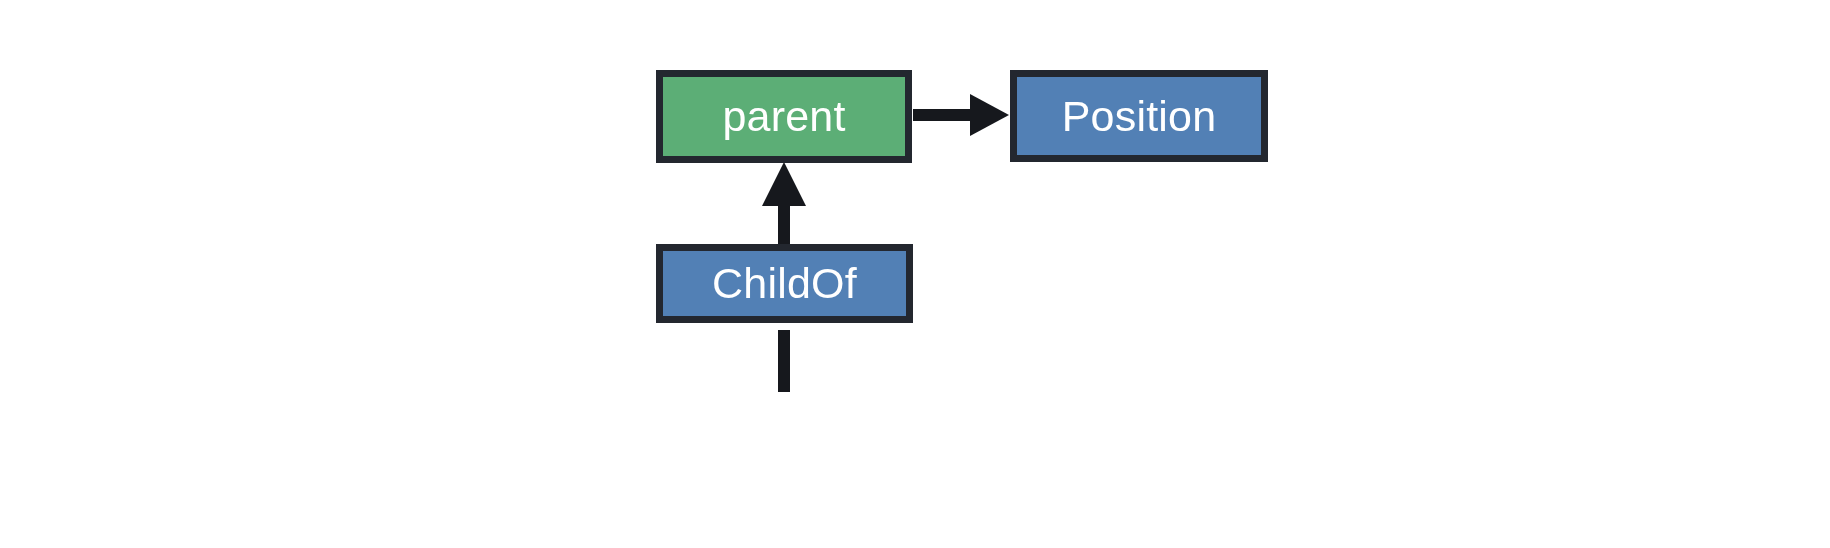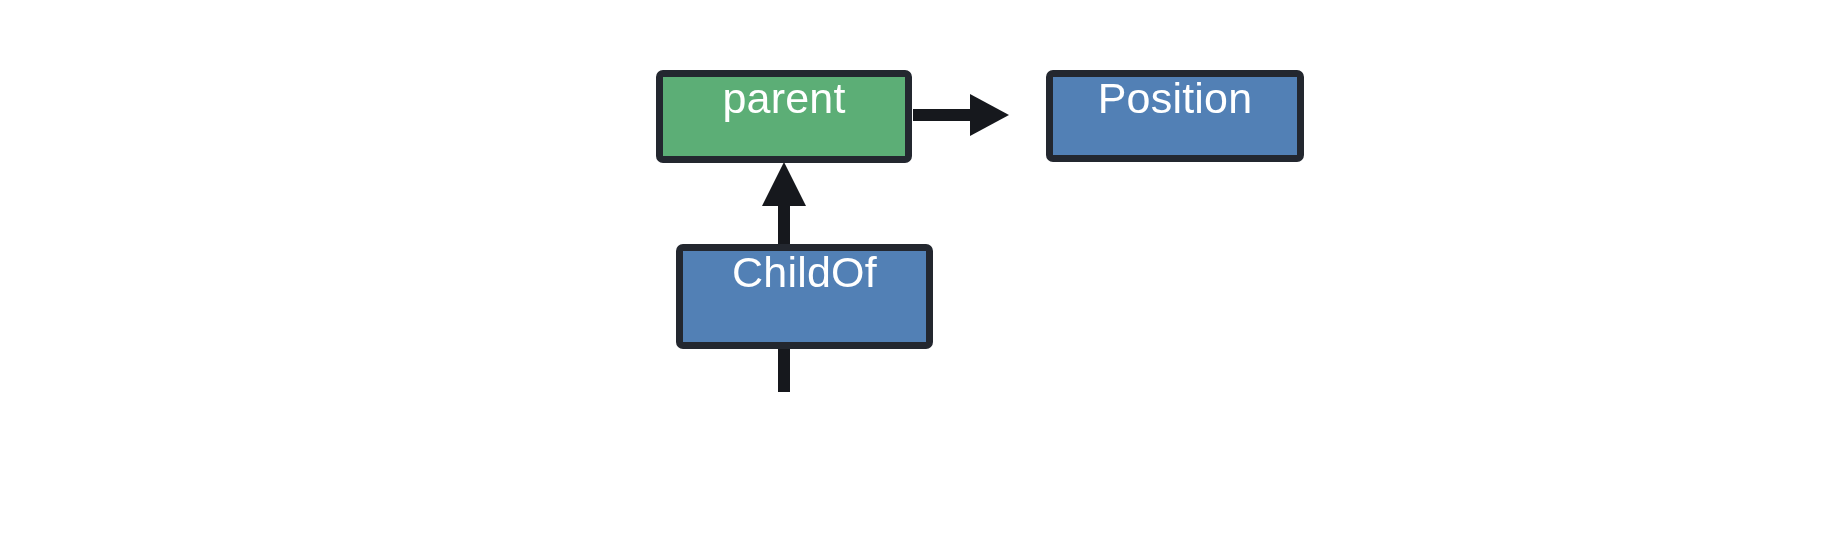--- a/index.html
+++ b/index.html
@@ -24,44 +24,45 @@
     left: 0;
     top: 0;
     width: 1830px;
     height: 548px;
     pointer-events: none;
   }
   .node {
     position: absolute;
     box-sizing: border-box;
     display: flex;
+    align-items: center;
     justify-content: center;
     border-style: solid;
     border-width: 7px;
-    border-radius: 7px;
+    border-radius: 0;
     border-color: #23272f;
     z-index: 2;
   }
   .node .node-label {
     color: #ffffff;
     font-family: "Liberation Sans", sans-serif;
     font-size: 43px;
     font-weight: 400;
     line-height: 1;
     letter-spacing: 0.2px;
     white-space: nowrap;
     user-select: none;
   }
   .node-entity { background: #5cae76; }
   .node-component { background: #5280b5; }
 
   
   #node-parent   { left: 656px; top: 70px;  width: 256px; height: 93px; }
-  #node-position { left: 1010px; top: 70px; width: 258px; height: 92px; margin-left: 36px; }
-  #node-childof  { left: 676px; top: 244px; width: 257px; height: 105px; }
+  #node-position { left: 1010px; top: 70px; width: 258px; height: 92px; }
+  #node-childof  { left: 656px; top: 244px; width: 257px; height: 79px; }
   #node-child    { left: 656px; top: 388px; width: 257px; height: 94px; }
 </style>
 </head>
 <body>
 
 <div id="diagram-canvas">
 
   <svg id="edge-layer" viewBox="0 0 1830 548" width="1830" height="548" xmlns="http://www.w3.org/2000/svg">
 
     <g>

